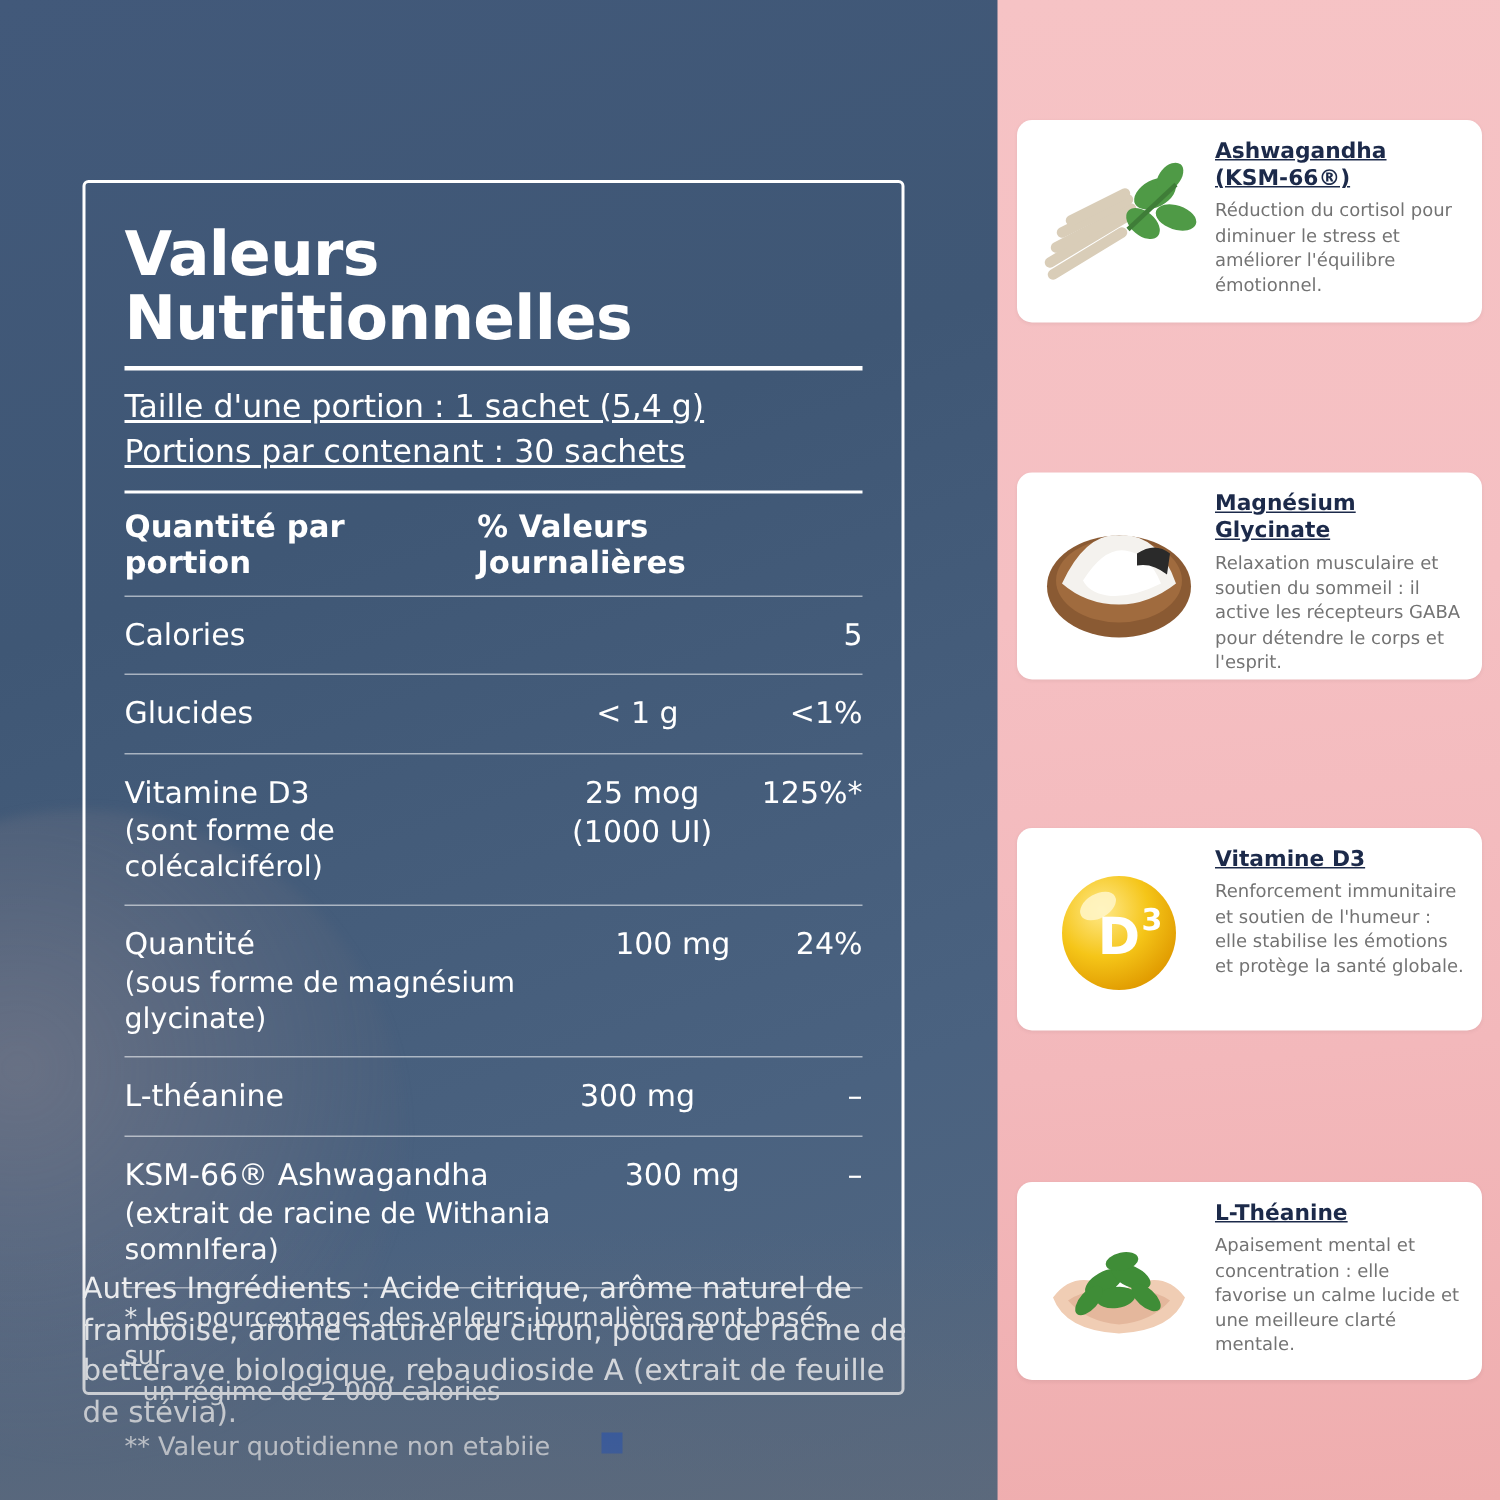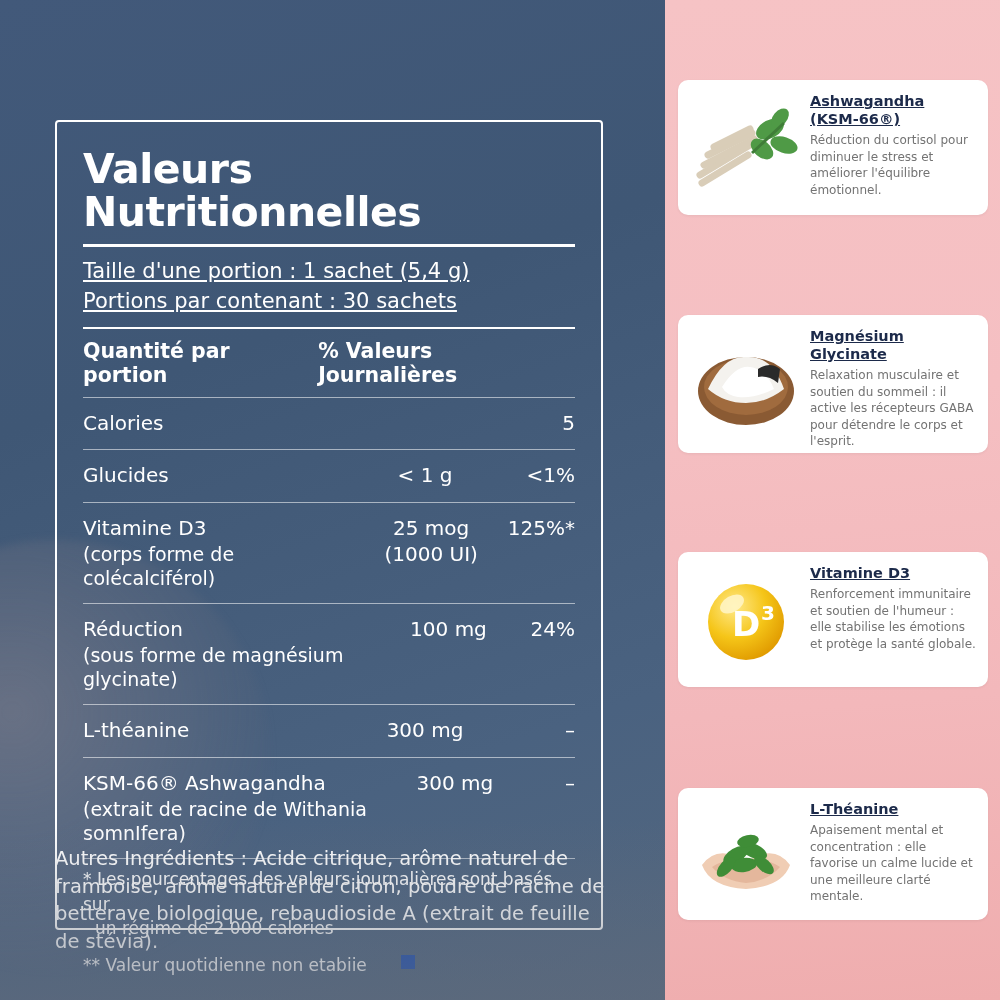--- a/index.html
+++ b/index.html
@@ -237,32 +237,32 @@
         <span class="nut-name">Glucides</span>
         <span class="nut-amt">&lt; 1 g</span>
         <span class="nut-dv">&lt;1%</span>
       </div>
 
       <div class="rule-thin"></div>
 
       <div class="nut-row">
         <span class="nut-name">
           <span>Vitamine D3</span>
-          <span class="nut-sub">(corps forme de colécalciférol)</span>
+          <span class="nut-sub">(sont forme de colécalciférol)</span>
         </span>
         <span class="nut-amt">25 mog
 (1000 UI)</span>
         <span class="nut-dv">125%*</span>
       </div>
 
       <div class="rule-thin"></div>
 
       <div class="nut-row">
         <span class="nut-name">
-          <span>Réduction</span>
+          <span>Quantité</span>
           <span class="nut-sub">(sous forme de magnésium glycinate)</span>
         </span>
         <span class="nut-amt">100 mg</span>
         <span class="nut-dv">24%</span>
       </div>
 
       <div class="rule-thin"></div>
 
       <div class="nut-row">
         <span class="nut-name">L-théanine</span>

